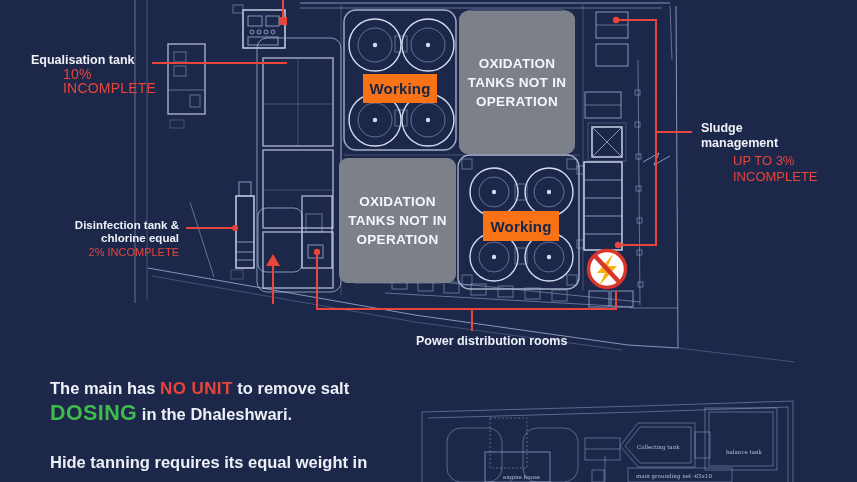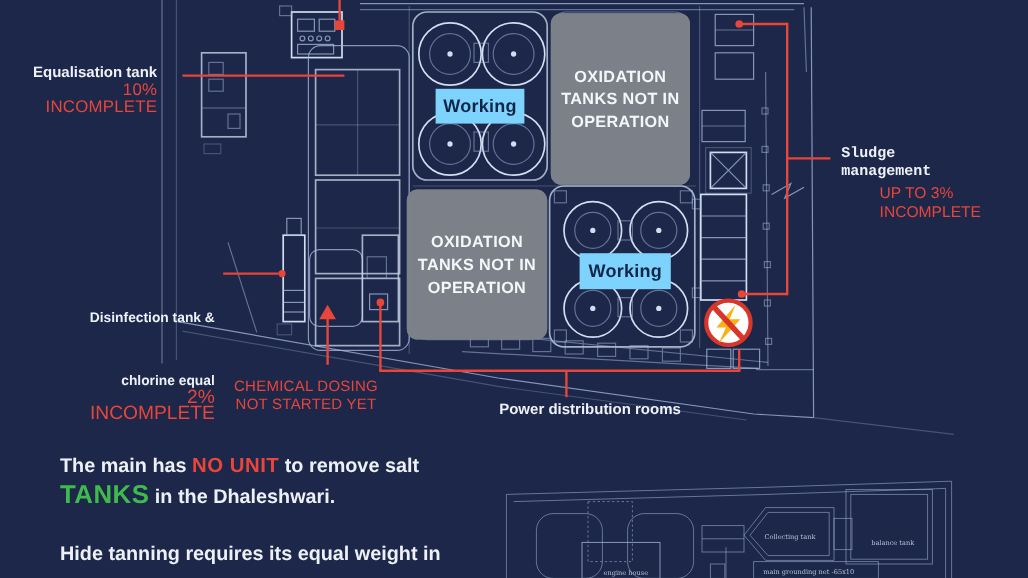--- a/index.html
+++ b/index.html
@@ -14,41 +14,41 @@
   .b2{stroke:#d3ddf1;fill:none;stroke-width:1.4;}
   .f1{opacity:.75}.f2{opacity:.5}.f3{opacity:.3}
   .red{stroke:#e8453b;stroke-width:2;fill:none;}
   .redf{fill:#e8453b;stroke:none;}
   .mini{stroke:#9fb0d4;fill:none;stroke-width:.8;opacity:.6;}
   .minitext{fill:#c7d2e8;font-size:5.5px;opacity:.9;font-family:"DejaVu Serif", serif;}
   
   .abs{position:absolute;}
   .lbl-white{color:#eef1f7;font-weight:bold;}
   .lbl-red{color:#e8453b;font-weight:normal;margin-left:32px;}
-  .eq-label{left:2px;top:53px;width:129px;text-align:right;line-height:14px;}
+  .eq-label{left:31px;top:53px;width:129px;text-align:left;line-height:14px;}
   .eq-label .nm{font-size:12.5px;}
   .eq-label .st{font-size:14px;letter-spacing:.2px;}
   .dis-label{left:38px;top:219px;width:141px;text-align:right;line-height:12.5px;}
-  .dis-label .nm{font-size:11.5px;margin-top:40px;}
-  .dis-label .st{font-size:16px;margin-top:2px;}
+  .dis-label .nm{font-size:11.5px;}
+  .dis-label .st{font-size:11px;margin-top:2px;}
   .chem-label{left:150px;top:315px;width:146px;text-align:center;font-size:12.5px;line-height:15px;letter-spacing:.2px;}
   .sl-label{left:701px;top:121px;width:118px;text-align:left;line-height:15px;}
-  .sl-label .nm{font-size:12.5px;font-family:Liberation Mono, monospace;}
+  .sl-label .nm{font-size:12.5px;}
   .sl-label .st{font-size:13px;width:92px;line-height:16px;margin-top:2px;}
   .pw-label{left:416px;top:334px;font-size:12.5px;}
   .gray-box{
     background:rgba(125,130,138,.88);border-radius:9px;
     display:flex;align-items:center;justify-content:center;text-align:center;
     color:#f4f6f9;font-weight:bold;font-size:13.5px;line-height:19px;letter-spacing:.3px;
     padding:0 6px;box-sizing:border-box;
   }
   .gb1{left:459px;top:11px;width:116px;height:143px;}
   .gb2{left:339px;top:158px;width:117px;height:125px;}
   .badge{
-    background:#7dd3fc;color:#14254a;font-weight:bold;font-size:15px;
+    background:#f97316;color:#14254a;font-weight:bold;font-size:15px;
     display:flex;align-items:center;justify-content:center;letter-spacing:.2px;
   }
   .bd1{left:363px;top:74px;width:74px;height:29px;}
   .bd2{left:483px;top:211px;width:76px;height:30px;}
   .intro{left:50px;top:377px;width:400px;color:#edf0f6;font-weight:bold;}
   .intro .ln{font-size:16.5px;line-height:22px;}
   .intro .big-red{color:#e8453b;font-size:17px;letter-spacing:.4px;}
   .intro .big-green{color:#3fbb4d;font-size:21.5px;letter-spacing:.4px;}
   .intro .l3{line-height:26px;}
   .intro .l4{margin-top:24px;}
@@ -313,24 +313,20 @@
     <div class="lbl-white nm">Equalisation tank</div>
     <div class="lbl-red st">10% INCOMPLETE</div>
   </div>
 
   <div class="abs dis-label">
     <div class="lbl-white nm">Disinfection tank &amp;</div>
     <div class="lbl-white nm">chlorine equal</div>
     <div class="lbl-red st">2% INCOMPLETE</div>
   </div>
 
-  <div class="abs chem-label lbl-red">
-    <div>CHEMICAL DOSING</div>
-    <div>NOT STARTED YET</div>
-  </div>
 
   <div class="abs sl-label">
     <div class="lbl-white nm">Sludge management</div>
     <div class="lbl-red st">UP TO 3% INCOMPLETE</div>
   </div>
 
   <div class="abs pw-label lbl-white">Power distribution rooms</div>
 
   <div class="abs gray-box gb1">
     <span>OXIDATION TANKS NOT IN OPERATION</span>
@@ -341,17 +337,17 @@
 
   <div class="abs badge bd1">
     <span>Working</span>
   </div>
   <div class="abs badge bd2">
     <span>Working</span>
   </div>
 
   <div class="abs intro">
     <div class="ln"><span>The main has </span><span class="big-red">NO UNIT</span><span> to remove salt</span></div>
-    <div class="ln l3"><span class="big-green">TANKS</span><span> in the Dhaleshwari.</span></div>
+    <div class="ln l3"><span class="big-green">DOSING</span><span> in the Dhaleshwari.</span></div>
     <div class="ln l4">Hide tanning requires its equal weight in</div>
   </div>
 
 </div>
 
 </body></html>

